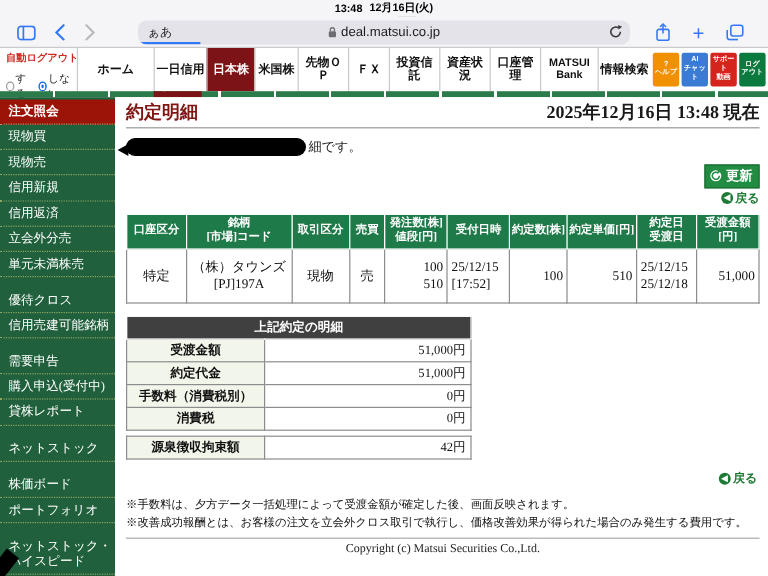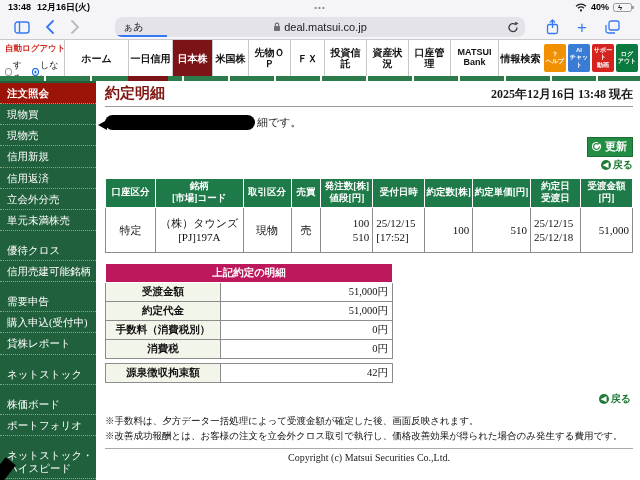--- a/index.html
+++ b/index.html
@@ -3,21 +3,21 @@
 <meta charset="utf-8">
 <style>
   * { box-sizing: border-box; margin: 0; padding: 0; }
   html,body { width:640px; height:480px; }
   body { font-family:"Liberation Serif", serif; background:#fff; position:relative; overflow:hidden; }
   #screen { position:absolute; inset:0; width:640px; height:480px; background:#fff; }
 
   
   .status-bar { position:absolute; left:0; top:0; width:640px; height:14px; background:#f5f5f7;
     display:flex; align-items:center; justify-content:space-between; padding:0 8px;
-    font-family:"Liberation Sans", sans-serif; font-size:9px; font-weight:bold; color:#000; }
+    font-family:"Liberation Sans", sans-serif; font-size:9px; font-weight:bold; color:#000;flex-direction:column; }
   .status-left { display:flex; gap:6px; align-items:center; }
   .status-center { position:absolute; left:50%; transform:translateX(-50%); color:#8e8e93; font-size:8px; letter-spacing:1px; }
   .status-right { display:flex; gap:4px; align-items:center; }
   .battery { width:19px; height:9px; border:1px solid #9a9a9e; border-radius:2.5px; position:relative; padding:1px; }
   .battery::after { content:""; position:absolute; right:-3px; top:2.5px; width:2px; height:3px; background:#9a9a9e; border-radius:0 1px 1px 0; }
   .battery-fill { width:60%; height:100%; background:#34c759; border-radius:1px; }
   .bolt { position:absolute; left:4px; top:-1px; font-size:8px; color:#1c1c1e; }
 
   
   .browser-bar { position:absolute; left:0; top:14px; width:640px; height:26px; background:#f5f5f7;
@@ -58,41 +58,41 @@
   .side-item { color:#fff; font-size:10.5px; padding:4px 3px 3px 7px; border-bottom:1px dotted #8fa763; cursor:pointer; line-height:1.25; }
   .side-item.selected { background:#9c1408; font-weight:bold; }
   .side-group { margin-top:9px; }
   .side-group:first-child { margin-top:0; }
   .pen-mark { position:absolute; left:-5px; bottom:-8px; width:13px; height:30px; background:#000; transform:rotate(38deg); }
 
   
   .content { position:absolute; left:96px; top:81px; width:544px; height:399px; background:#fff; padding:3px 7px 0 9px; }
   .title-row { display:flex; justify-content:space-between; align-items:flex-end; border-bottom:1px solid #999; padding-bottom:3px; }
   .page-title { color:#7f1612; font-size:15px; font-weight:bold; }
-  .timestamp { color:#1a1a1a; font-size:12px; font-weight:bold; }
+  .timestamp { color:#1a1a1a; font-size:15px; font-weight:bold; }
   .summary-line { margin-top:6px; height:18px; display:flex; align-items:center; font-size:11px; color:#222; }
   .redact { width:150px; height:15px; background:#000; border-radius:8px; position:relative; margin-right:2px; }
   .redact::before { content:""; position:absolute; left:-12px; top:5px; border:5px solid transparent; border-right:9px solid #000; }
   .refresh-btn { position:absolute; right:7px; top:56px; background:#238c43; color:#fff; font-size:11px; font-weight:bold;
     padding:1px 5px 2px 3px; display:flex; align-items:center; gap:3px; cursor:pointer; border:1px solid #1b6b34; }
   .back-link { display:flex; align-items:center; gap:2px; color:#1e7a35; font-size:10px; font-weight:bold; cursor:pointer; }
   .back-top { position:absolute; right:7px; top:77px; }
   .back-circle { width:10px; height:10px; border-radius:50%; background:#1e7a35; color:#fff; font-size:7px;
     display:flex; align-items:center; justify-content:center; line-height:1; }
 
   table { border-collapse:collapse; }
   .trade-table { margin-top:47px; width:528px; border:1.5px solid #777; }
   .trade-table th { background:#1f7a49; color:#fff; font-size:9.5px; font-weight:bold; border:1px solid #fff;
     padding:1px 1px; line-height:1.25; height:29px; }
   .trade-table td { border:1px solid #8c8c8c; font-size:11px; color:#111; padding:2px 3px; height:45px; line-height:1.3; background:#fff; }
   .ta-c { text-align:center; } .ta-r { text-align:right; } .ta-l { text-align:left; }
 
   .detail-wrap { margin-top:10px; width:288px; }
   .detail-table { width:288px; border:1.5px solid #777; }
-  .detail-table .dt-title { background:#be185d; color:#fff; font-size:10.5px; font-weight:bold; text-align:center; padding:2px 0; border:1px solid #fff; }
+  .detail-table .dt-title { background:#404040; color:#fff; font-size:10.5px; font-weight:bold; text-align:center; padding:2px 0; border:1px solid #fff; }
   .detail-table td, .tax-table td { border:1px solid #8c8c8c; font-size:10.5px; padding:2px 4px; height:19px; color:#111; }
   .lbl-cell { background:#f2f5ea; text-align:center; width:115px; font-weight:bold; }
   .val-cell { background:#fff; text-align:right; }
   .tax-table { width:288px; border:1.5px solid #777; margin-top:4px; }
 
   .back-bottom-row { display:flex; justify-content:flex-end; margin-top:9px; padding-right:2px; }
   .notes { margin-top:8px; font-size:9.5px; color:#111; line-height:1.55; }
   .footer-rule { border:none; border-top:1px solid #aaa; margin:5px 0 3px 0; }
   .copyright { text-align:center; font-size:10px; color:#222; }
 </style>

